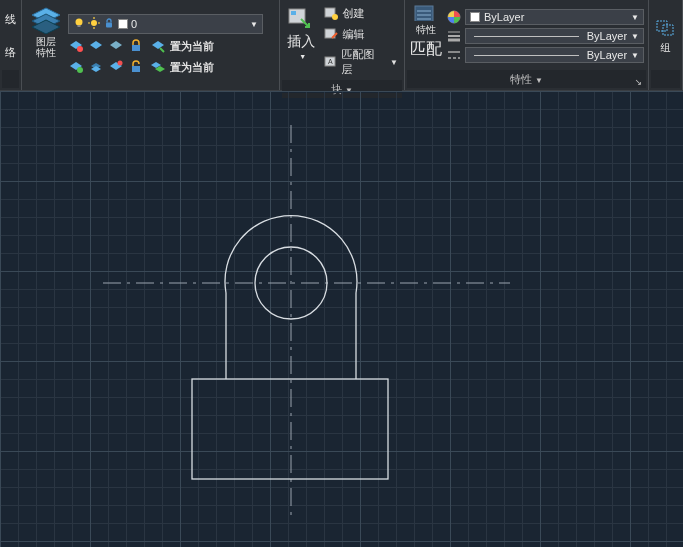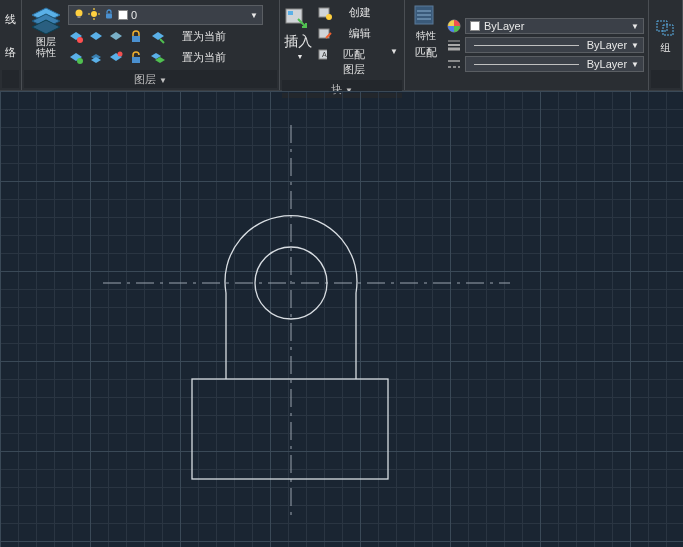--- a/index.html
+++ b/index.html
@@ -81,24 +81,26 @@
   gap: 3px;
 }
 .layer-dropdown .arrow {
   margin-left: auto;
   font-size: 8px;
 }
 .icon-row {
   display: flex;
   gap: 4px;
   align-items: center;
+  font-weight: bold;
 }
 .text-btn {
   display: flex;
-  gap: 16px;
+  align-items: center;
+  gap: 4px;
   padding: 1px 2px;
   cursor: pointer;
   font-size: 11px;
   color: #e0e0e0;
 }
 .prop-select {
   height: 16px;
   background: #3b4048;
   border: 1px solid #5a5e63;
   display: flex;
@@ -272,23 +274,20 @@
           <div class="text-btn">
             <svg width="16" height="16">
                 <polygon points="6,3 11,6 6,9 1,6" fill="#5ab0e8"></polygon>
                 <polygon points="10,7 15,10 10,13 5,10" fill="#50c050"></polygon>
               </svg>
             <span>置为当前</span>
           </div>
         </div>
       </div>
     </div>
-    <div class="panel-title">
-      <span>图层</span><span class="dropdown-arrow">▼</span>
-    </div>
   </div>
 
   <div class="panel" style="width:125px">
     <div class="panel-body">
       <div class="big-btn" style="width:36px">
         <svg width="28" height="26" viewBox="0 0 28 26">
           <rect x="2" y="4" width="16" height="14" fill="#d0d4d8" stroke="#888"></rect>
           <rect x="4" y="6" width="5" height="4" fill="#5ab0e8"></rect>
           <path d="M14 14 l8 8 M18 22 h4 v-4" stroke="#50c050" stroke-width="2" fill="none"></path>
         </svg>
@@ -328,21 +327,21 @@
   <div class="panel" style="width:244px">
     <div class="panel-body">
       <div class="big-btn" style="width:34px">
         <svg width="26" height="24">
           <rect x="2" y="2" width="18" height="18" fill="#3a5a7a" stroke="#5a7a9a"></rect>
           <line x1="4" y1="7" x2="18" y2="7" stroke="#8ab0d0"></line>
           <line x1="4" y1="11" x2="18" y2="11" stroke="#8ab0d0"></line>
           <line x1="4" y1="15" x2="18" y2="15" stroke="#8ab0d0"></line>
         </svg>
         <span style="font-size:10px">特性</span>
-        <span style="font-size:11px">匹配</span>
+        <span style="font-size:16px">匹配</span>
       </div>
       <div class="small-col" style="width:18px;align-items:center">
         <span class="tiny-icon">
           <svg width="16" height="16">
               <circle cx="8" cy="8" r="6" fill="none" stroke="#888"></circle>
               <path d="M8 2 A6 6 0 0 1 14 8 L8 8Z" fill="#f05050"></path>
               <path d="M14 8 A6 6 0 0 1 8 14 L8 8Z" fill="#50c050"></path>
               <path d="M8 14 A6 6 0 0 1 2 8 L8 8Z" fill="#5080f0"></path>
               <path d="M2 8 A6 6 0 0 1 8 2 L8 8Z" fill="#f0d050"></path>
             </svg>
@@ -371,20 +370,24 @@
           <div class="line-preview"></div>
           <span>ByLayer</span>
           <span class="arrow">▼</span>
         </div>
         <div class="prop-select">
           <div class="line-preview"></div>
           <span>ByLayer</span>
           <span class="arrow">▼</span>
         </div>
       </div>
+    </div>
+    <div class="panel-title">
+      <span>特性</span><span class="dropdown-arrow">▼</span>
+      <span style="position:absolute;right:4px;top:3px;font-size:9px">↘</span>
     </div>
   </div>
 
   <div class="panel" style="flex:1;min-width:28px">
     <div class="panel-body" style="flex-direction:column;align-items:center;justify-content:center">
       <svg width="22" height="22">
           <rect x="2" y="4" width="10" height="10" fill="none" stroke="#5ab0e8" stroke-dasharray="2 1"></rect>
           <rect x="8" y="8" width="10" height="10" fill="none" stroke="#5ab0e8" stroke-dasharray="2 1"></rect>
         </svg>
       <span style="font-size:10px">组</span>

